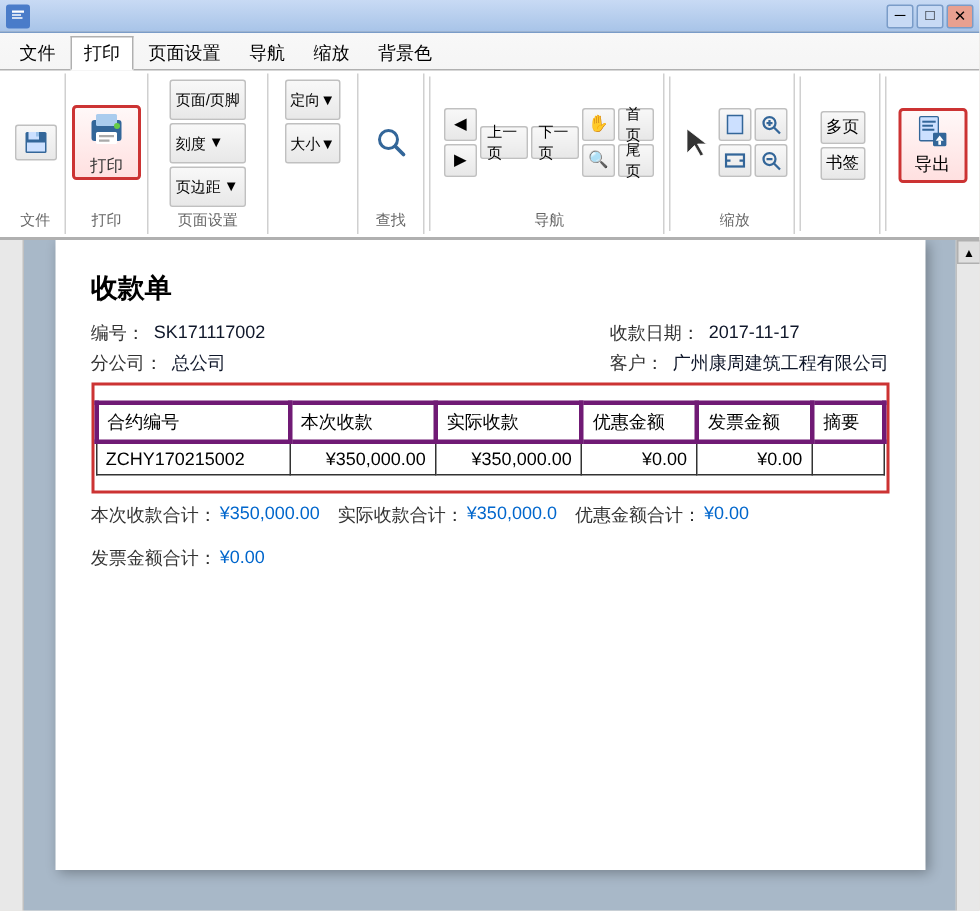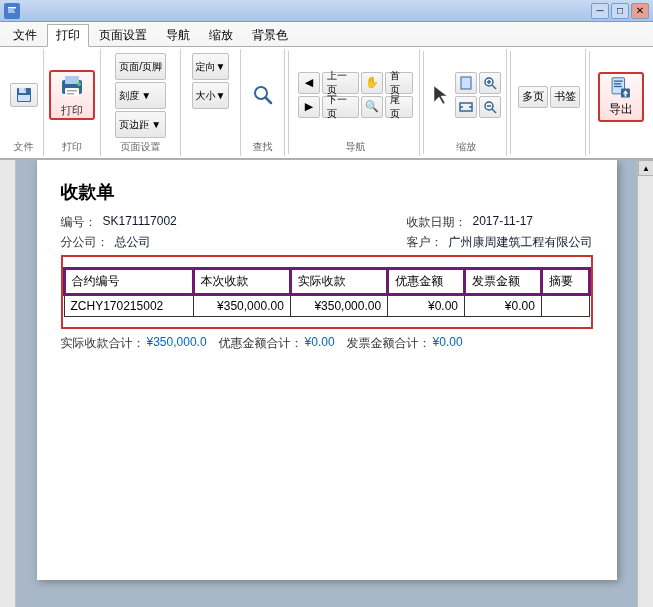--- a/index.html
+++ b/index.html
@@ -411,21 +411,21 @@
 
     <div class="ribbon-separator"></div>
 
     <div class="ribbon-group" style="min-width:90px;">
       <div class="ribbon-buttons" style="gap:2px; align-items:center;">
 
         <div style="display:flex;flex-direction:column;gap:2px;">
           <div class="nav-btn" title="上一页">◀</div>
           <div class="nav-btn" title="下一页">▶</div>
         </div>
-        <div style="display:flex;flex-direction:column;gap:2px;">
+        <div style="display:flex;gap:2px;">
           <div class="nav-btn-text">上一页</div>
           <div class="nav-btn-text">下一页</div>
         </div>
         <div style="display:flex;flex-direction:column;gap:2px;">
           <div class="nav-btn">✋</div>
           <div class="nav-btn">🔍</div>
         </div>
         <div style="display:flex;flex-direction:column;gap:2px;">
           <div class="nav-btn-text">首页</div>
           <div class="nav-btn-text">尾页</div>
@@ -474,21 +474,21 @@
               </svg>
           </div>
         </div>
       </div>
       <div class="ribbon-group-label">缩放</div>
     </div>
 
     <div class="ribbon-separator"></div>
 
     <div class="ribbon-group" style="min-width:50px;">
-      <div class="ribbon-buttons" style="flex-direction:row;gap:2px;align-items:center;justify-content:center;">
+      <div class="ribbon-buttons" style="flex-direction:column;gap:2px;align-items:center;justify-content:center;">
         <div class="nav-btn" style="width:30px;height:22px;">多页</div>
         <div class="nav-btn" style="width:30px;height:22px;">书签</div>
       </div>
       <div class="ribbon-group-label" style="height:12px;"></div>
     </div>
 
     <div class="ribbon-separator"></div>
 
     <div class="ribbon-group" style="min-width:55px;">
       <div class="ribbon-buttons">
@@ -564,20 +564,24 @@
               <td>¥0.00</td>
               <td>¥0.00</td>
               <td></td>
             </tr>
           </tbody>
         </table>
       </div>
 
       <div class="doc-summary">
         <div class="summary-item">
+          <span class="summary-label">本次收款合计：</span>
+          <span class="summary-value">¥350,000.00</span>
+        </div>
+        <div class="summary-item">
           <span class="summary-label">实际收款合计：</span>
           <span class="summary-value" style="color:#0066cc;">¥350,000.0</span>
         </div>
         <div class="summary-item">
           <span class="summary-label">优惠金额合计：</span>
           <span class="summary-value">¥0.00</span>
         </div>
         <div class="summary-item">
           <span class="summary-label">发票金额合计：</span>
           <span class="summary-value" style="color:#0066cc;">¥0.00</span>

